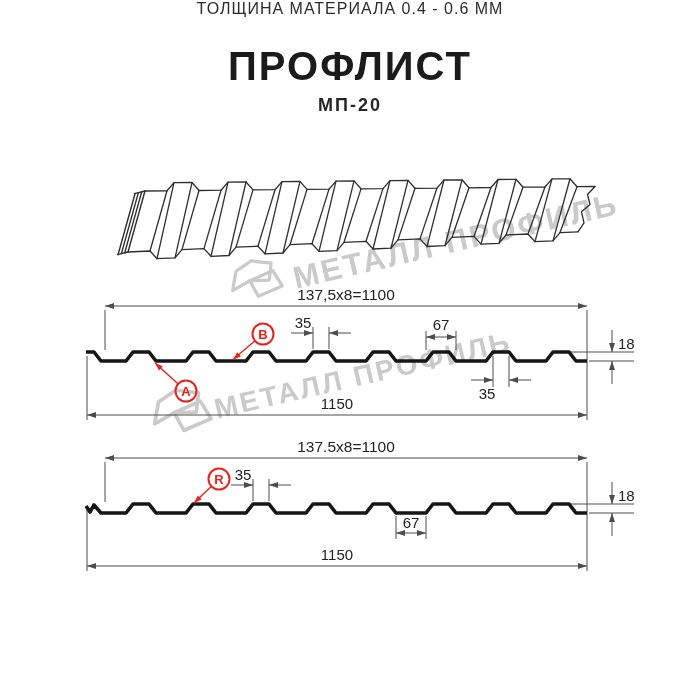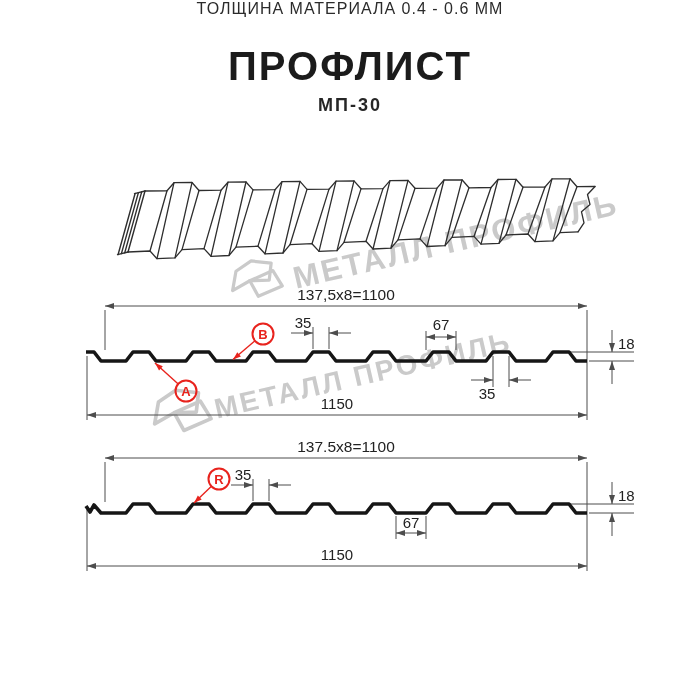--- a/index.html
+++ b/index.html
@@ -10,21 +10,21 @@
   .footer{position:absolute;left:0;right:0;top:612;text-align:center;font-size:16px;
           letter-spacing:1px;color:#2b2b2b;font-weight:500;}
   #canvas{position:absolute;left:0;top:0;width:700px;height:700px;}
   svg text{font-family:"Liberation Sans",sans-serif;}
 </style>
 </head>
 <body>
 
 <div class="hdr">
   <div class="title">ПРОФЛИСТ</div>
-  <div class="model">МП-30</div>
+  <div class="model">МП-20</div>
 </div>
 
 <div id="canvas"><svg width="700" height="700" viewBox="0 0 700 700">
       <defs>
         <g id="mp-logo">
           <polygon points="2,27 10,8 28,1 48,8 42,25 22,21" fill="none" stroke="#cacaca" stroke-width="3.4" stroke-linejoin="round"></polygon>
           <polygon points="22,21 48,16 54,34 27,39" fill="none" stroke="#cacaca" stroke-width="3.4" stroke-linejoin="round"></polygon>
         </g>
       </defs>
       <g transform="translate(225,266) rotate(-13)">

